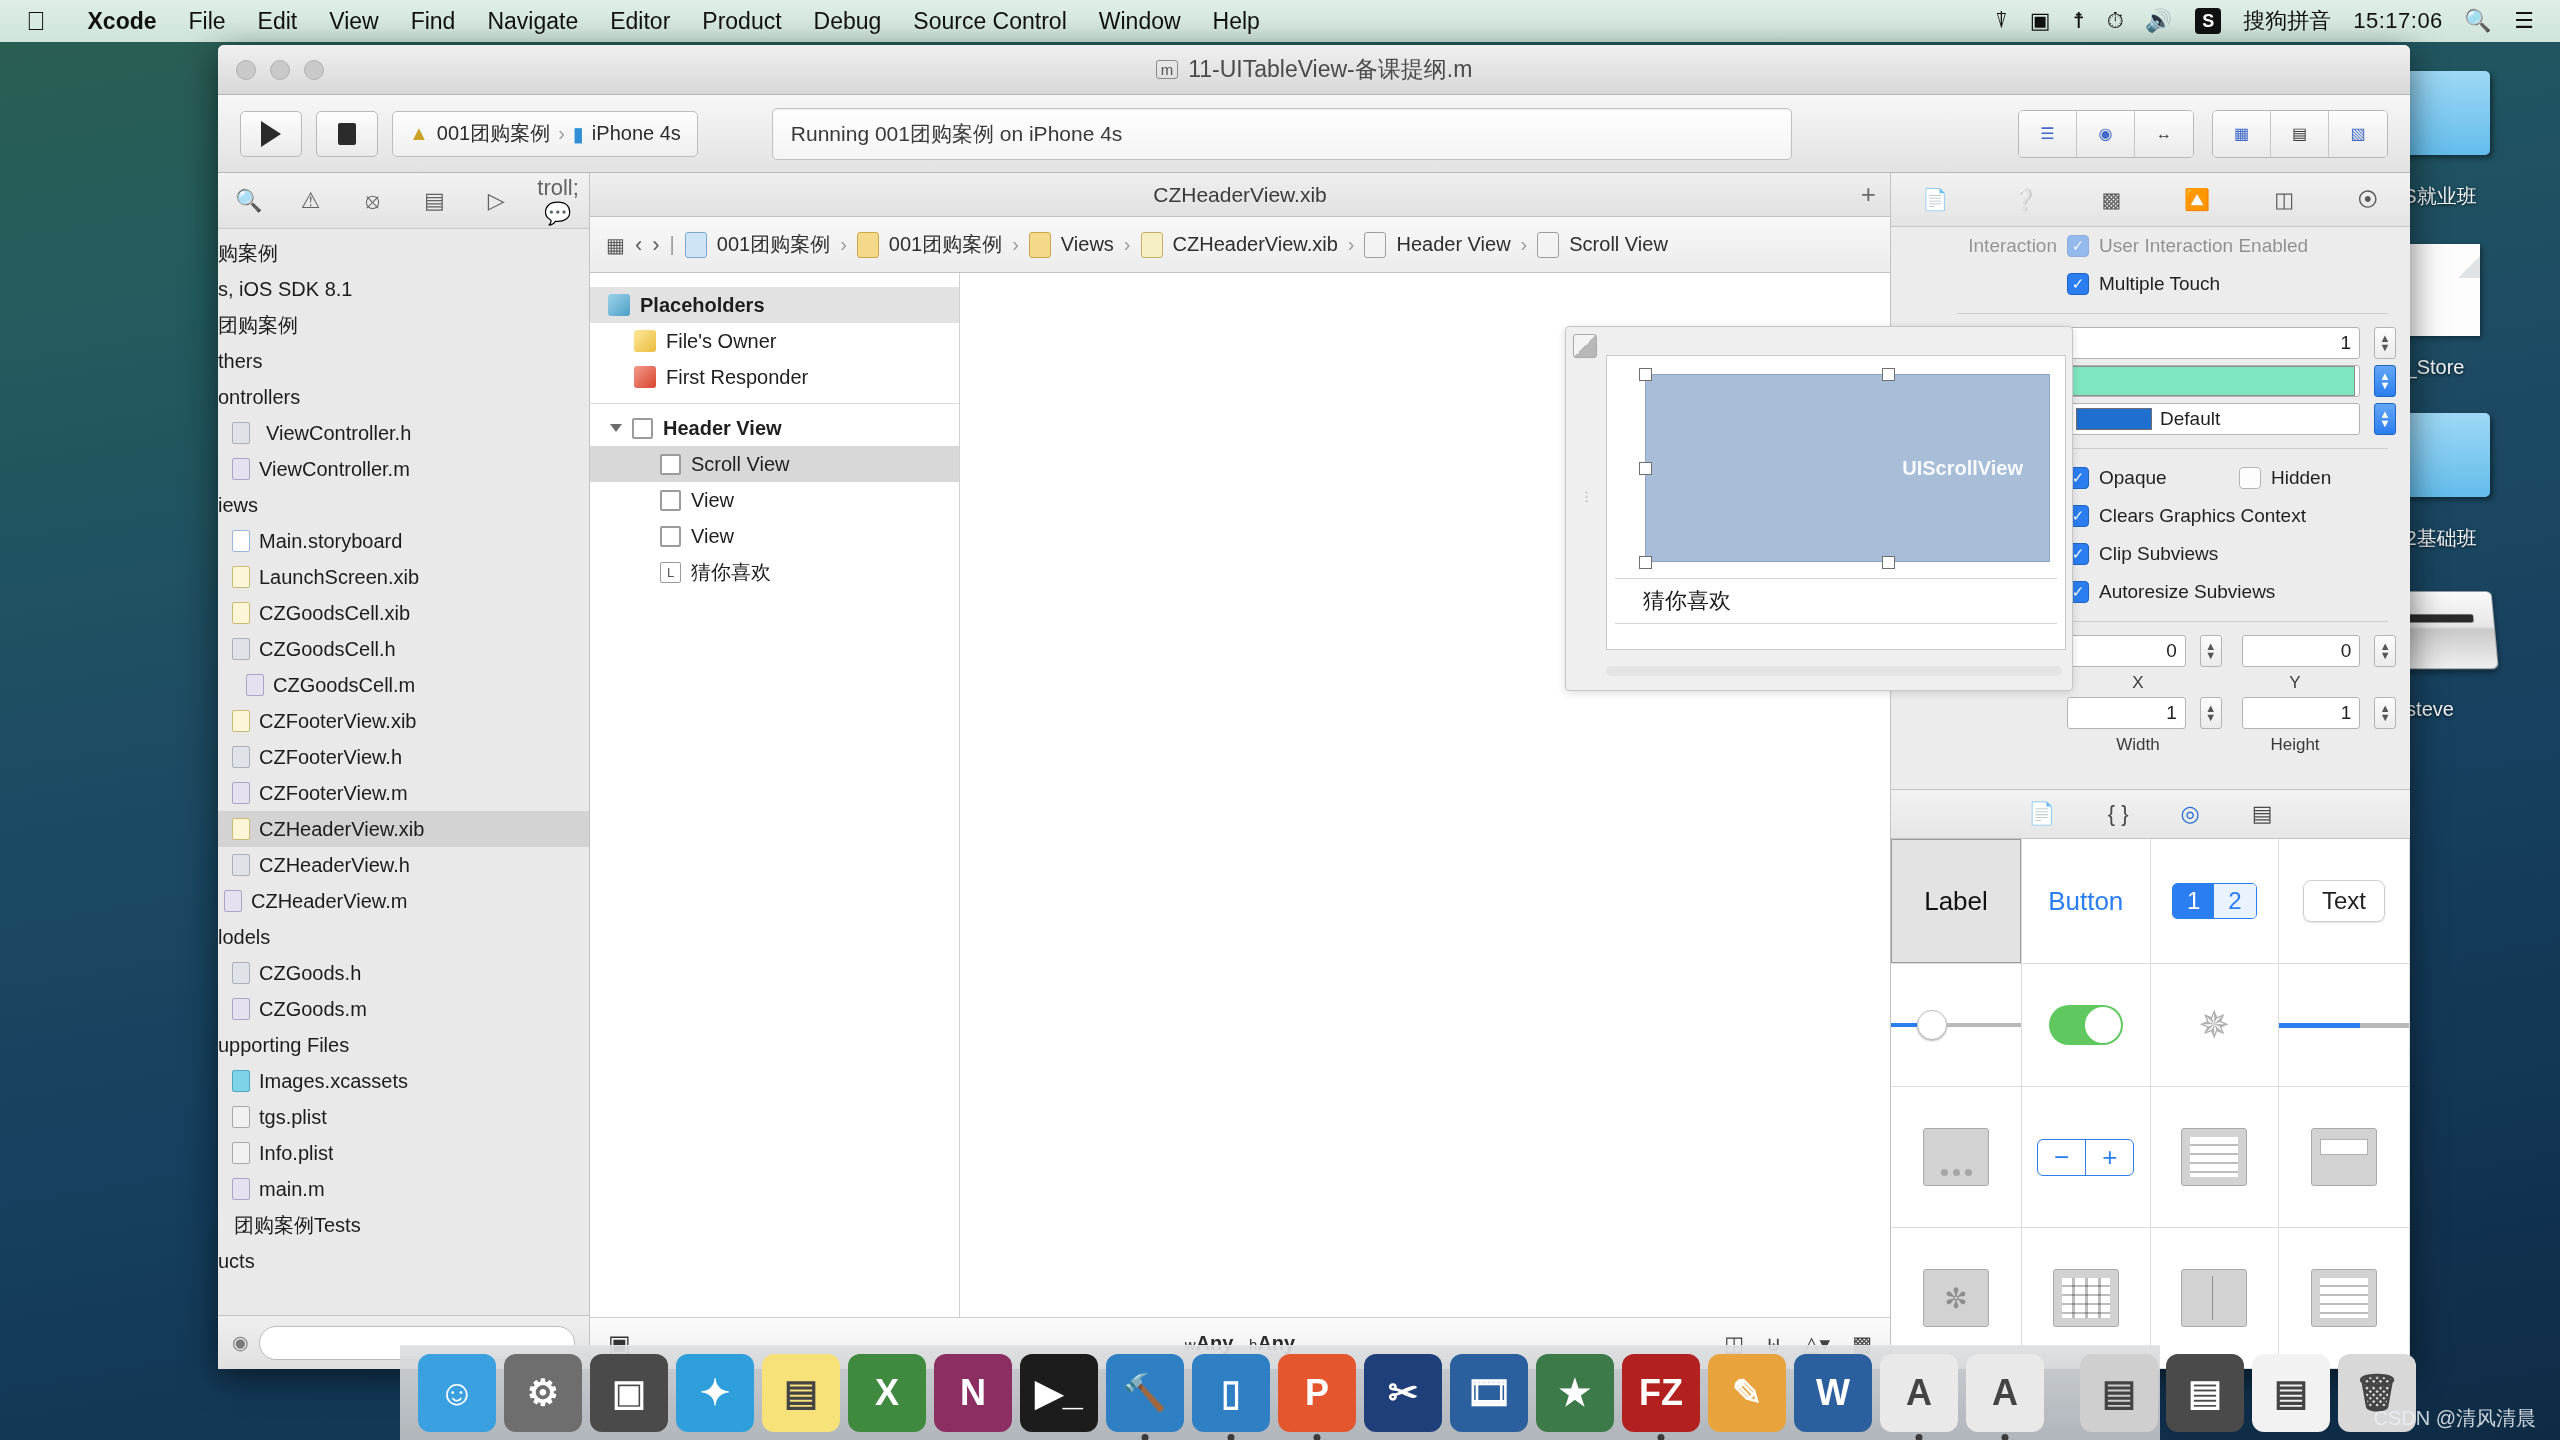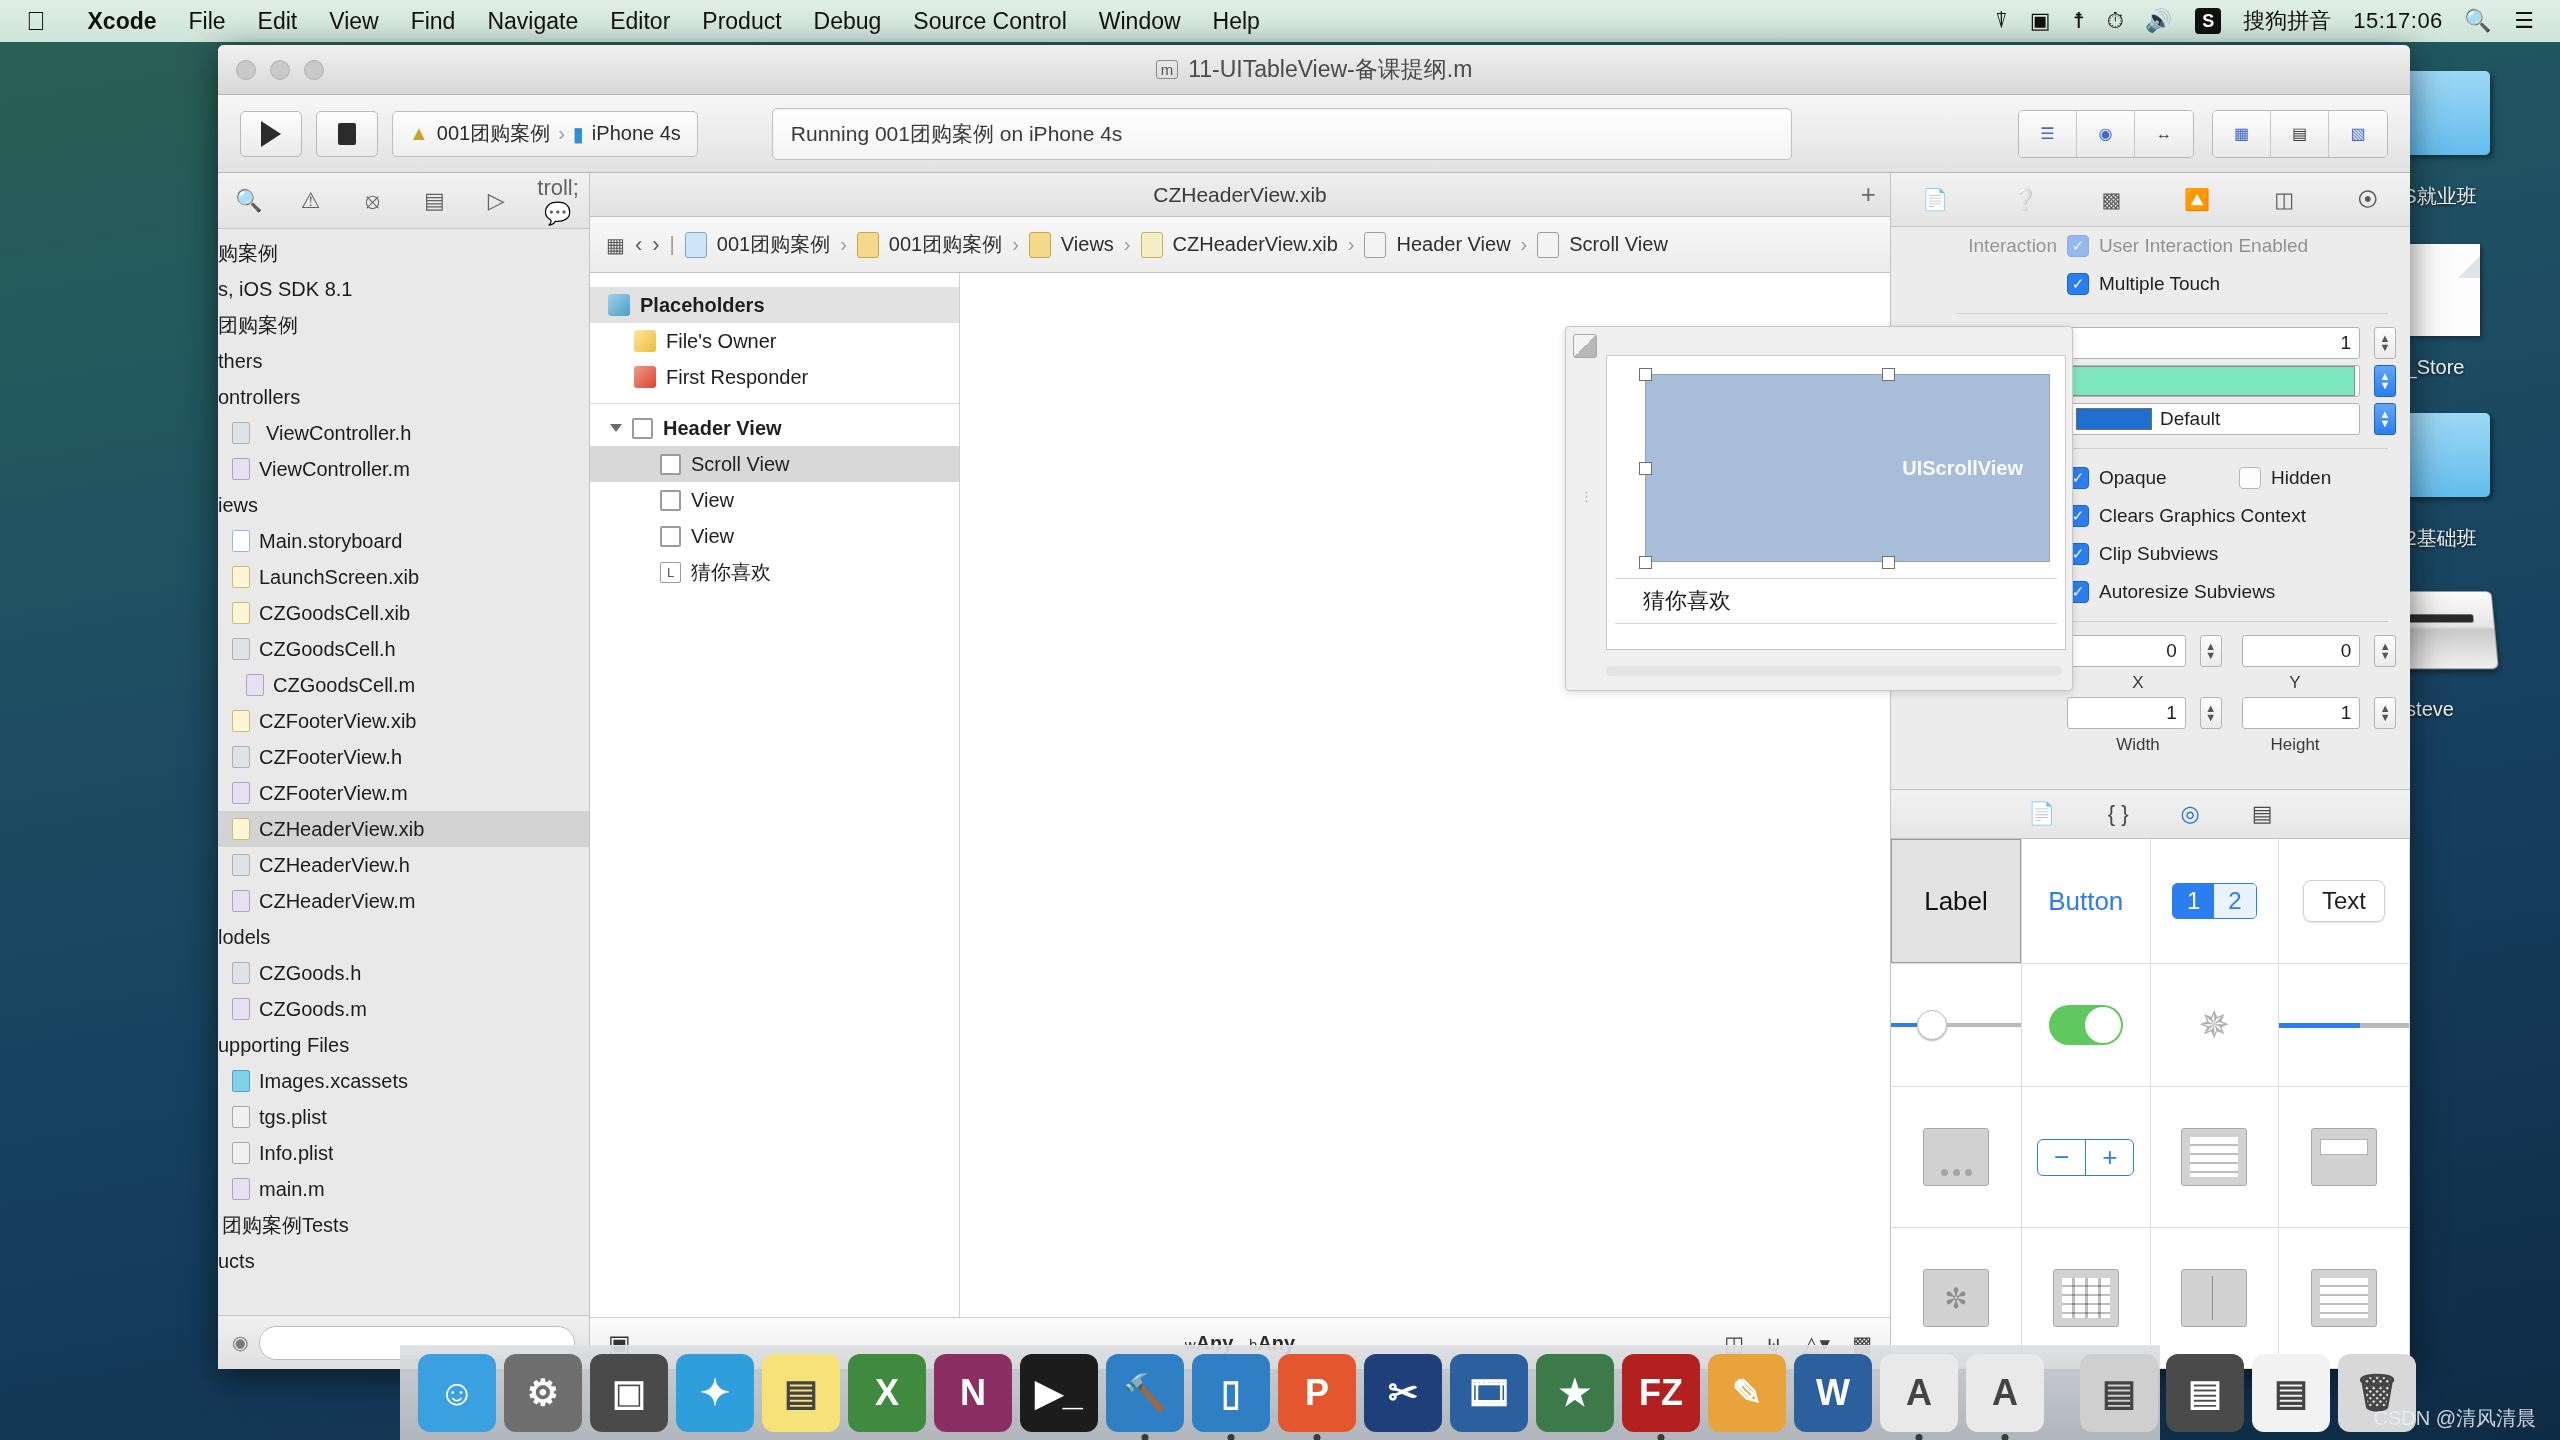--- a/index.html
+++ b/index.html
@@ -540,21 +540,21 @@
             <span class="txt">CZFooterView.m</span>
           </div>
           <div class="nrow sel" style="padding-left: 14px;">
             <span class="ico xib"></span>
             <span class="txt">CZHeaderView.xib</span>
           </div>
           <div class="nrow" style="padding-left: 14px;">
             <span class="ico h"></span>
             <span class="txt">CZHeaderView.h</span>
           </div>
-          <div class="nrow" style="padding-left: 14px;">
+          <div class="nrow" style="padding-left: 6px;">
             <span class="ico m"></span>
             <span class="txt">CZHeaderView.m</span>
           </div>
           <div class="nrow" style="padding-left: 0px;">
             <span class="txt">lodels</span>
           </div>
           <div class="nrow" style="padding-left: 14px;">
             <span class="ico h"></span>
             <span class="txt">CZGoods.h</span>
           </div>
@@ -574,21 +574,21 @@
             <span class="txt">tgs.plist</span>
           </div>
           <div class="nrow" style="padding-left: 14px;">
             <span class="ico plist"></span>
             <span class="txt">Info.plist</span>
           </div>
           <div class="nrow" style="padding-left: 14px;">
             <span class="ico m"></span>
             <span class="txt">main.m</span>
           </div>
-          <div class="nrow" style="padding-left: 4px;">
+          <div class="nrow" style="padding-left: 16px;">
             <span class="txt">团购案例Tests</span>
           </div>
           <div class="nrow" style="padding-left: 0px;">
             <span class="txt">ucts</span>
           </div>
         </div>
       <div class="nav-filter">
         <span style="color:#7a7a7a;font-size:19px;">◉</span>
         <div class="filter-box"></div>
       </div>

